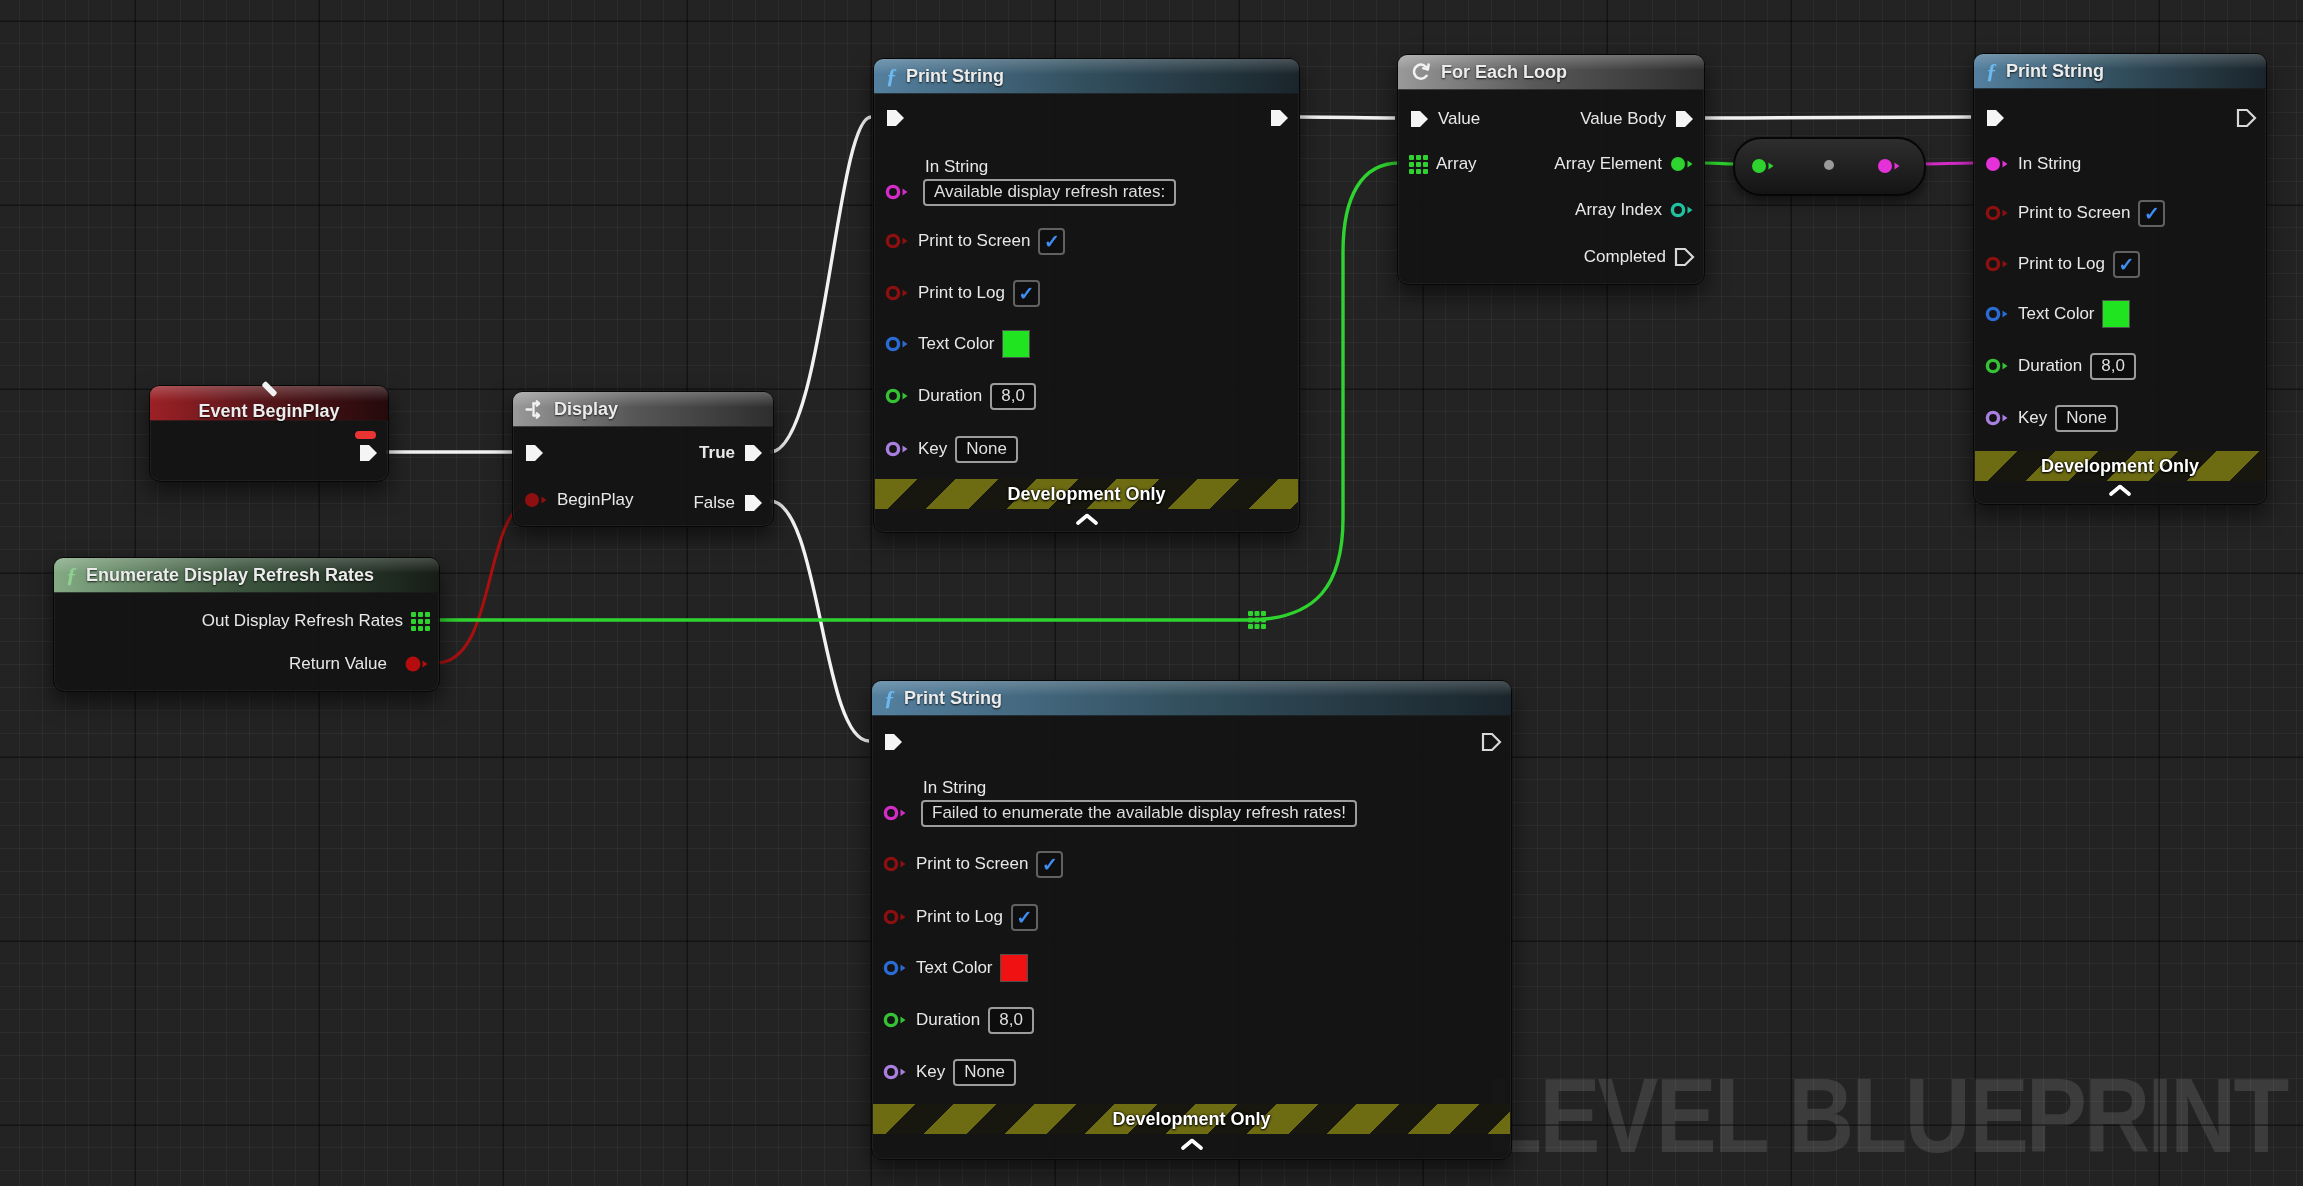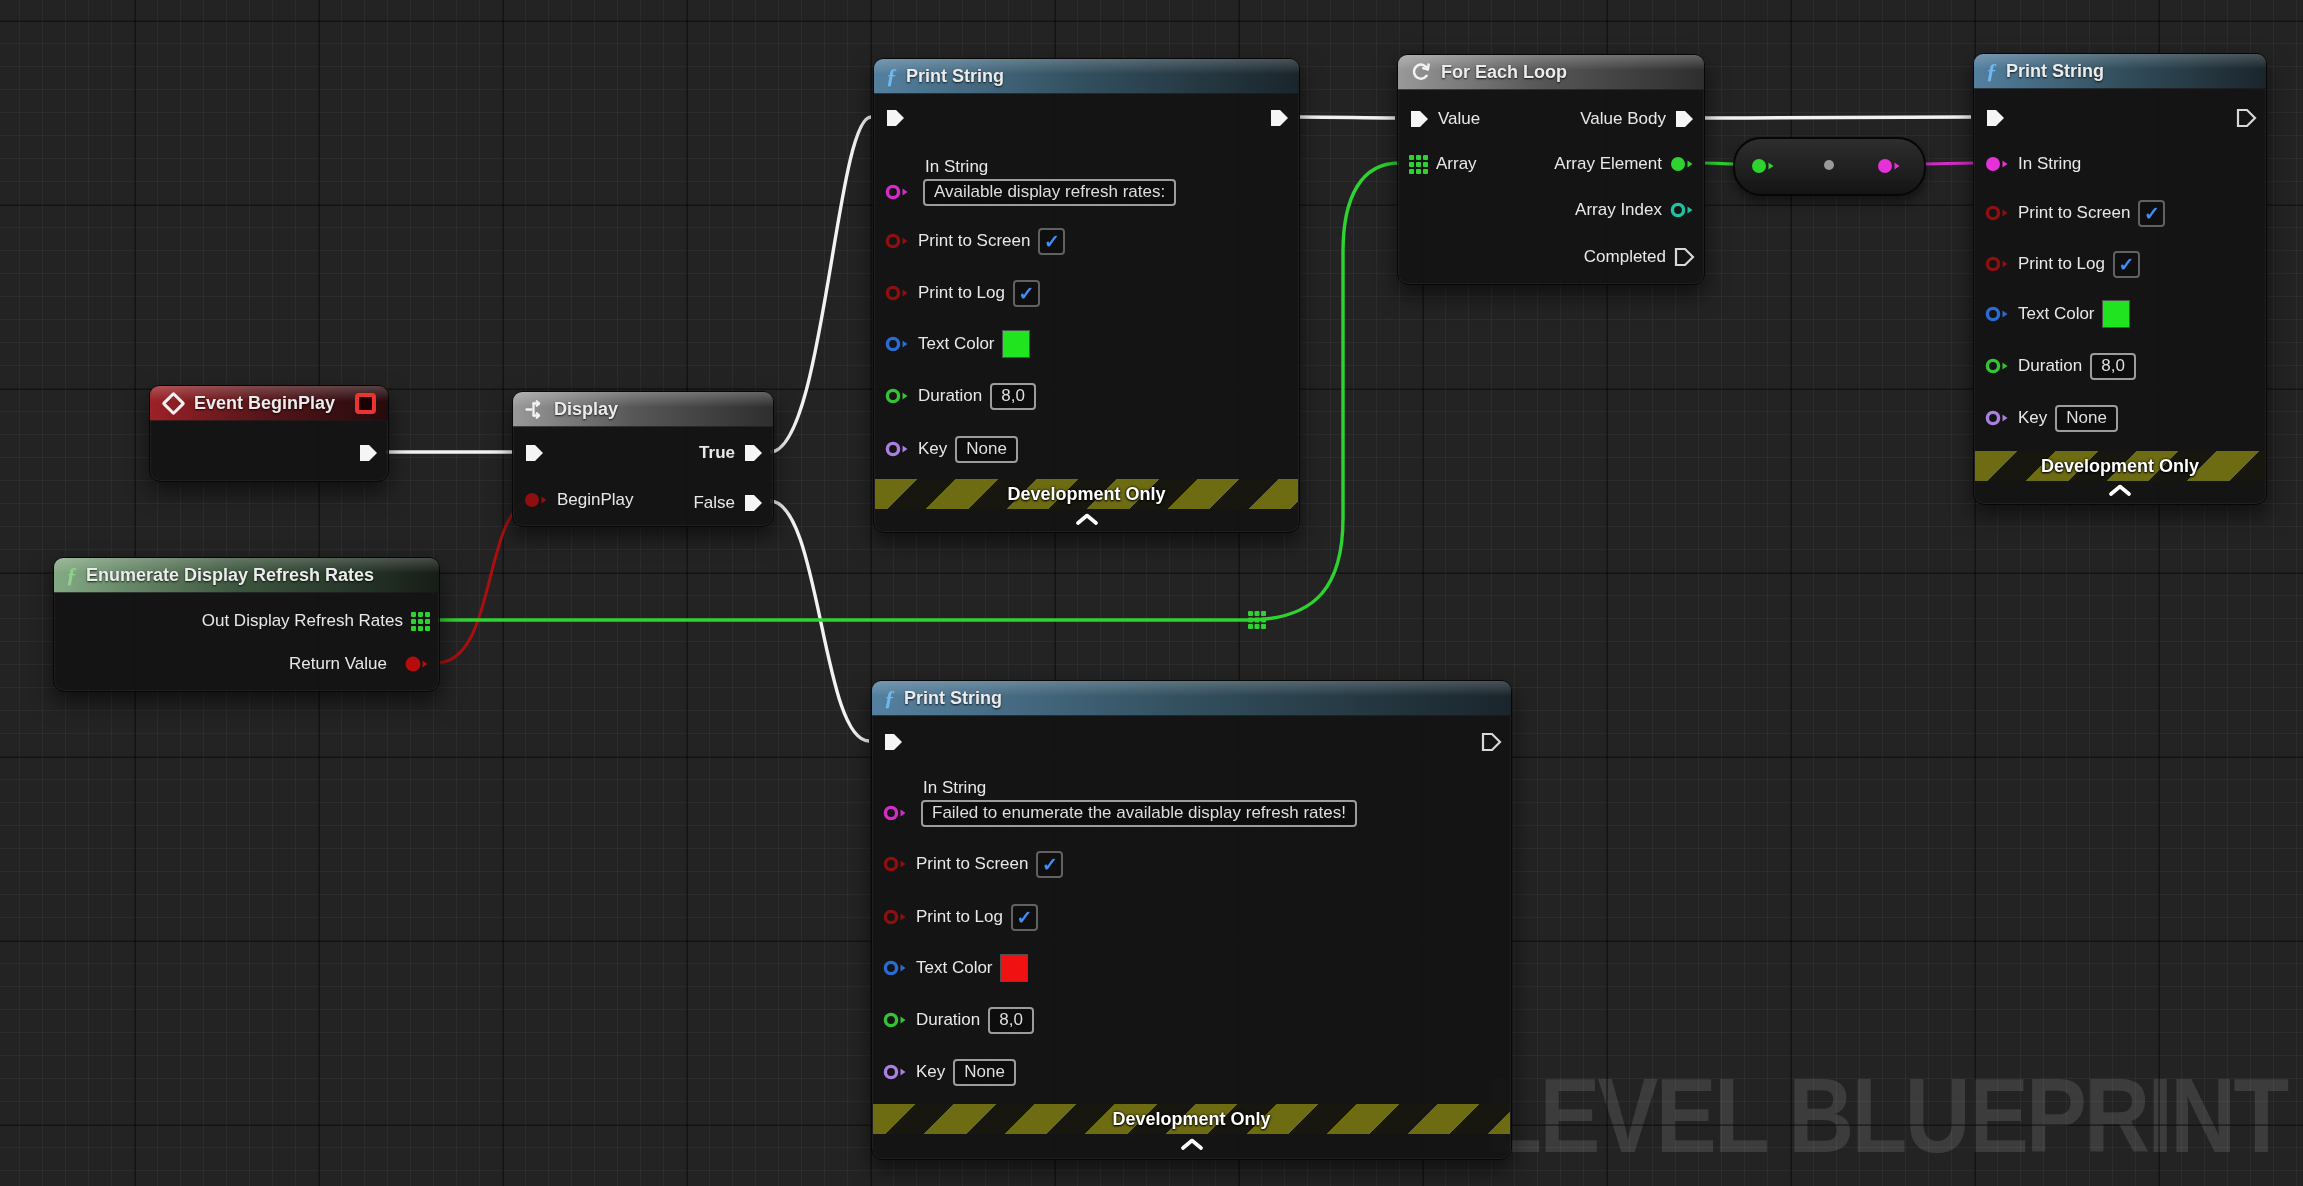--- a/index.html
+++ b/index.html
@@ -19,21 +19,21 @@
     background-size:184px 184px,184px 184px,23px 23px,23px 23px;
     background-position:0 20px,134px 0,0 20px,19px 0;}
   #wires{position:absolute;inset:0;z-index:3;}
   
   .node{position:absolute;z-index:4;background:rgba(19,19,19,.93);
     border:1.5px solid #070707;border-radius:11px;
     box-shadow:0 10px 22px rgba(0,0,0,.55), inset 0 0 0 1px rgba(255,255,255,.05);}
   .hdr{height:34px;border-radius:9px 9px 0 0;display:flex;align-items:center;gap:9px;
     padding:0 12px;font-weight:bold;font-size:18px;color:#ececec;
     text-shadow:0 1px 2px rgba(0,0,0,.8);border-bottom:1px solid rgba(0,0,0,.65);}
-  .hdr-red  {background:linear-gradient(180deg,rgba(255,255,255,.22),rgba(255,255,255,0) 45%),linear-gradient(90deg,#9c2126 0%,#58161a 45%,#250a0c 100%);}
+  .hdr-red  {background:linear-gradient(180deg,rgba(255,255,255,.22),rgba(255,255,255,0) 45%),linear-gradient(90deg,#9c2126 0%,#58161a 45%,#250a0c 100%);flex-direction:column;}
   .hdr-blue {background:linear-gradient(180deg,rgba(255,255,255,.20),rgba(255,255,255,0) 45%),linear-gradient(90deg,#54809f 0%,#33505f 48%,#1a252b 100%);}
   .hdr-gray {background:linear-gradient(180deg,rgba(255,255,255,.25),rgba(255,255,255,0) 45%),linear-gradient(90deg,#999 0%,#585858 45%,#2e2e2e 100%);}
   .hdr-green{background:linear-gradient(180deg,rgba(255,255,255,.20),rgba(255,255,255,0) 45%),linear-gradient(90deg,#84aa84 0%,#3c553e 48%,#161d17 100%);}
   .fn-icon{font-family:"Liberation Serif",serif;font-style:italic;font-weight:bold;
     font-size:22px;line-height:1;color:#6db8ef;text-shadow:none;}
   .fn-icon.green{color:#8fd08f;}
   .diamond-icon{width:11px;height:11px;border:3px solid #f2f2f2;border-radius:2px;
     transform:rotate(45deg);margin:0 3px;}
   .event-badge{margin-left:auto;width:13px;height:13px;border:4.5px solid #e93434;
     border-radius:4px;background:#1b0202;}

